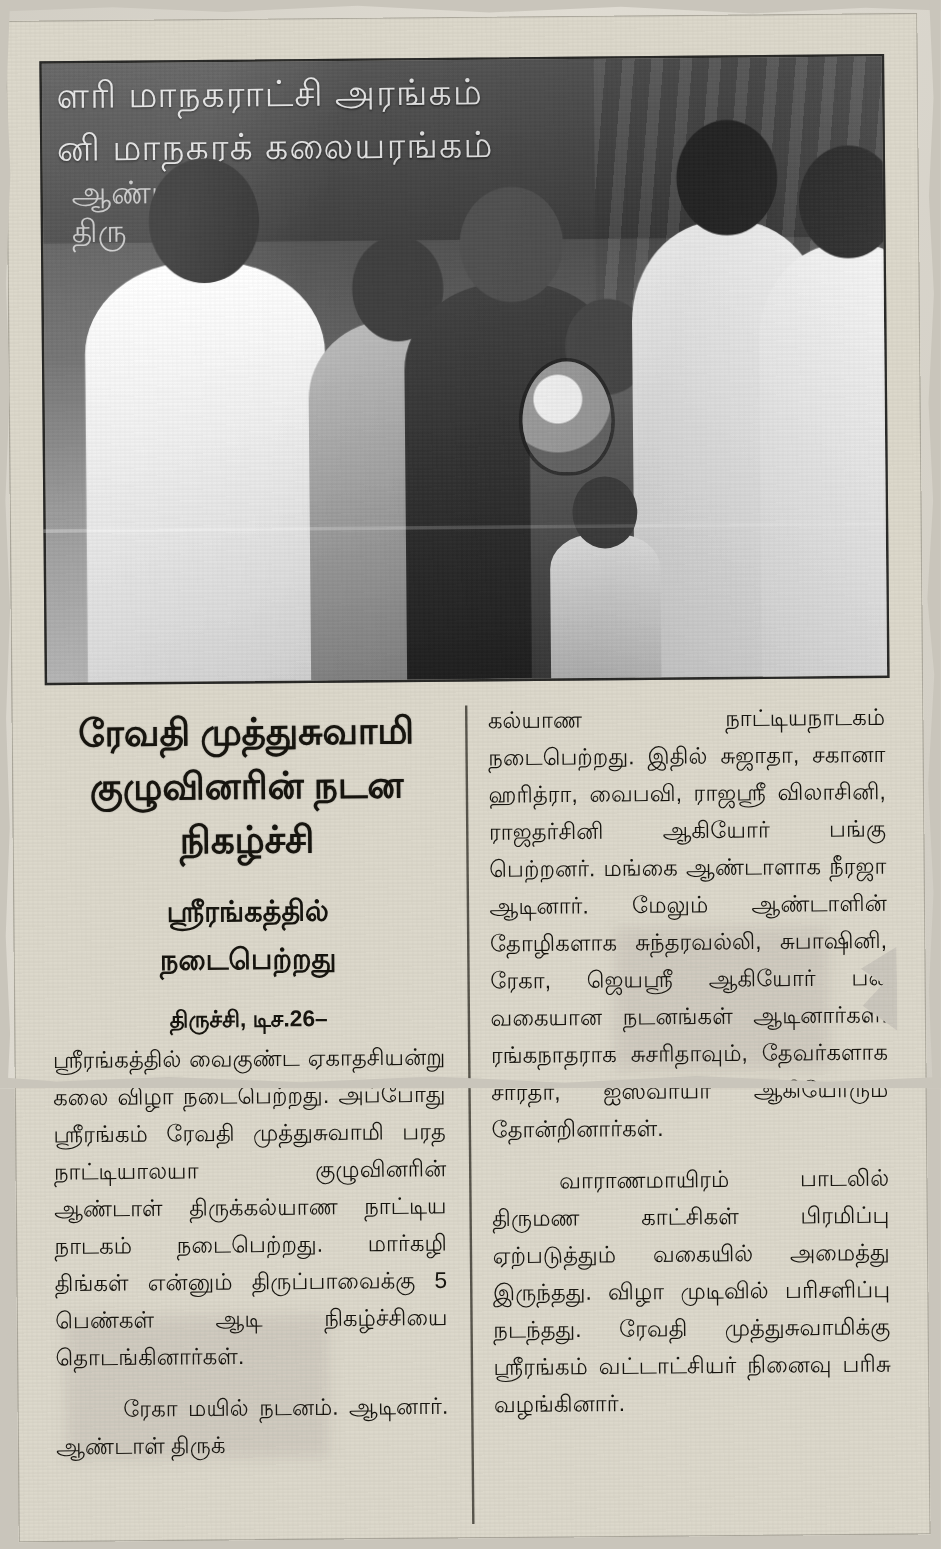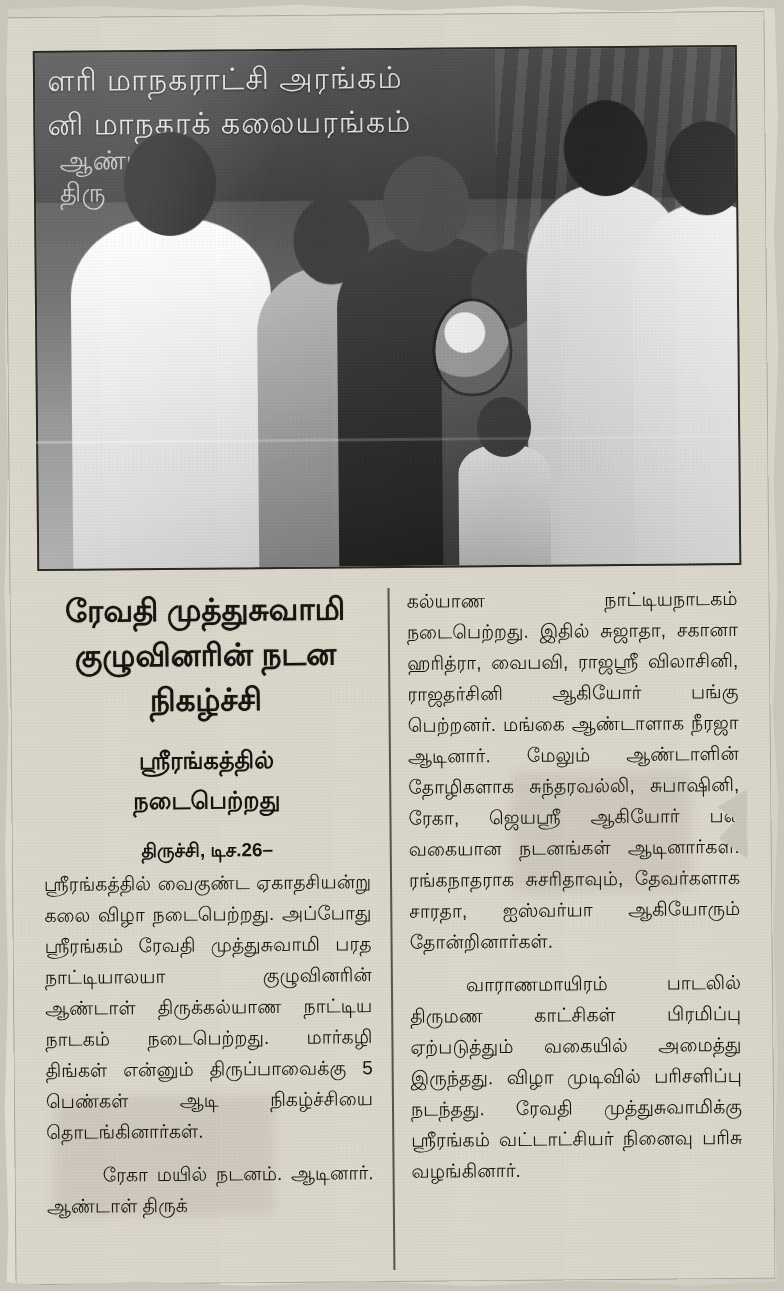--- a/index.html
+++ b/index.html
@@ -10,21 +10,21 @@
     width: 784px;
     height: 1291px;
     background: #c9c5bb;
     font-family: "Liberation Sans", sans-serif;
     overflow: hidden;
   }
   .clipping {
     position: absolute;
     left: 0; top: 0;
     width: 784px;
-    height: 1291px;
+    height: 907px;
     background:
       linear-gradient(115deg, rgba(0,0,0,0.05) 0%, rgba(255,255,255,0.08) 40%, rgba(0,0,0,0.06) 100%),
       #ddd9cf;
   }
   
   .paper {
     position: absolute;
     left: 10px;
     top: 14px;
     width: 760px;

